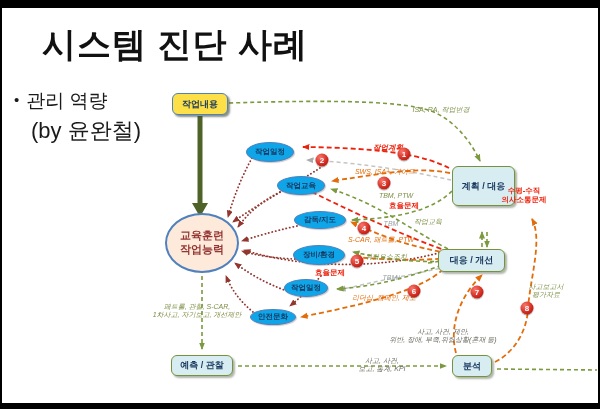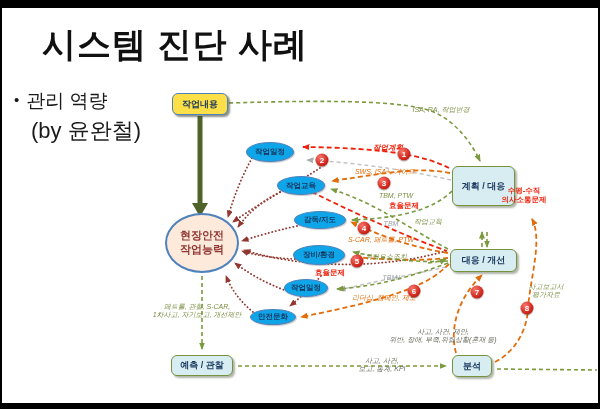--- a/index.html
+++ b/index.html
@@ -123,28 +123,28 @@
       <path d="M487,232 L487,247" marker-end="url(#m-olive)"></path>
       <path d="M428,263 C436,262 442,261 446,259" marker-end="url(#m-olive)"></path>
     </g>
   </svg>
 
   <div class="box green" style="left:172px;top:93px;width:56px;height:22px;">
           <span>작업내용</span>
         </div>
 
   <div class="core">
-    <span>현장안전</span>
+    <span>교육훈련</span>
     <span>작업능력</span>
   </div>
 
   <div class="box" style="left:452px;top:166px;width:63px;height:40px;">
           <span>계획 / 대응</span>
         </div>
-  <div class="box" style="left:450px;top:249px;width:67px;height:23px;">
+  <div class="box" style="left:438px;top:249px;width:67px;height:23px;">
           <span>대응 / 개선</span>
         </div>
   <div class="box" style="left:452px;top:355px;width:40px;height:22px;">
           <span>분석</span>
         </div>
   <div class="box" style="left:171px;top:355px;width:62px;height:21px;">
           <span>예측 / 관찰</span>
         </div>
 
   <div class="ellipse" style="left:246px;top:142px;width:48px;height:20px;">

